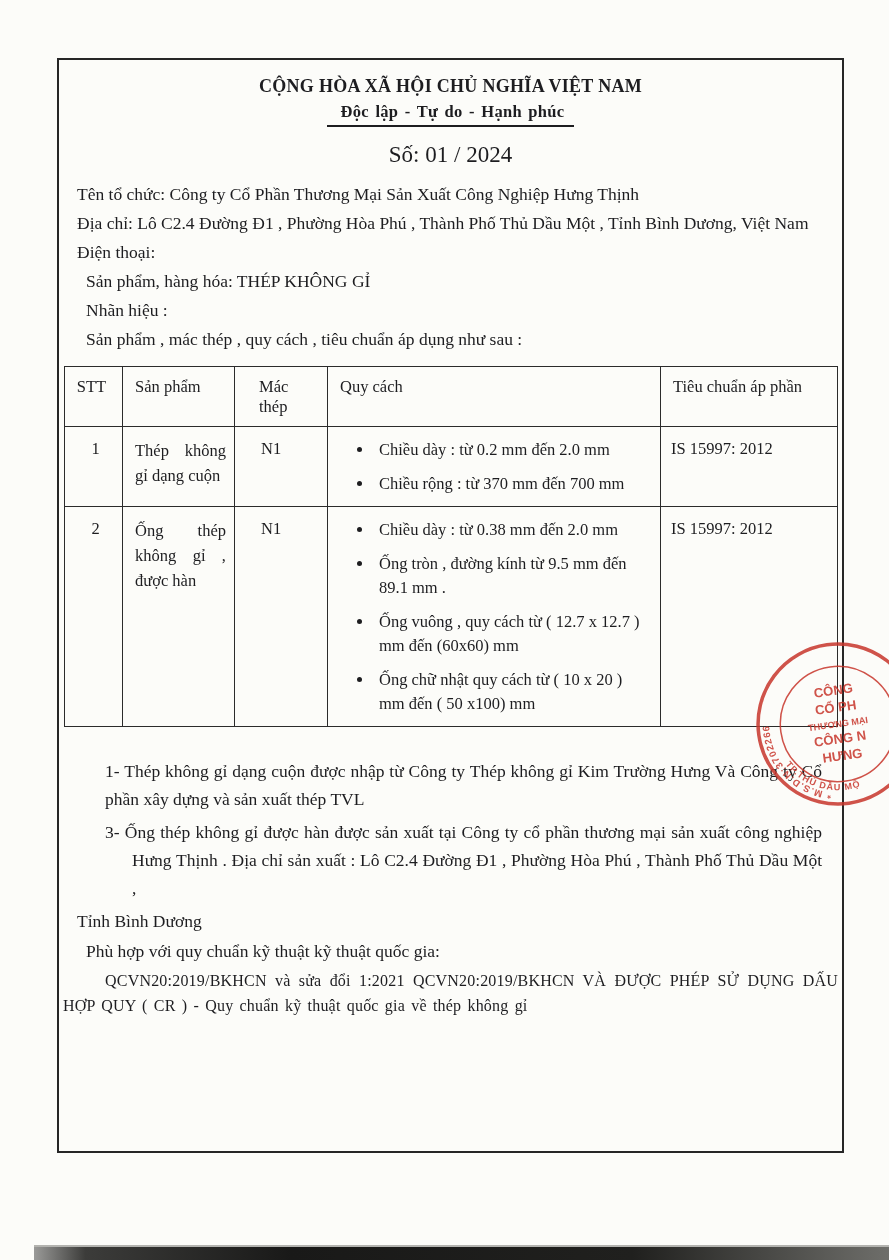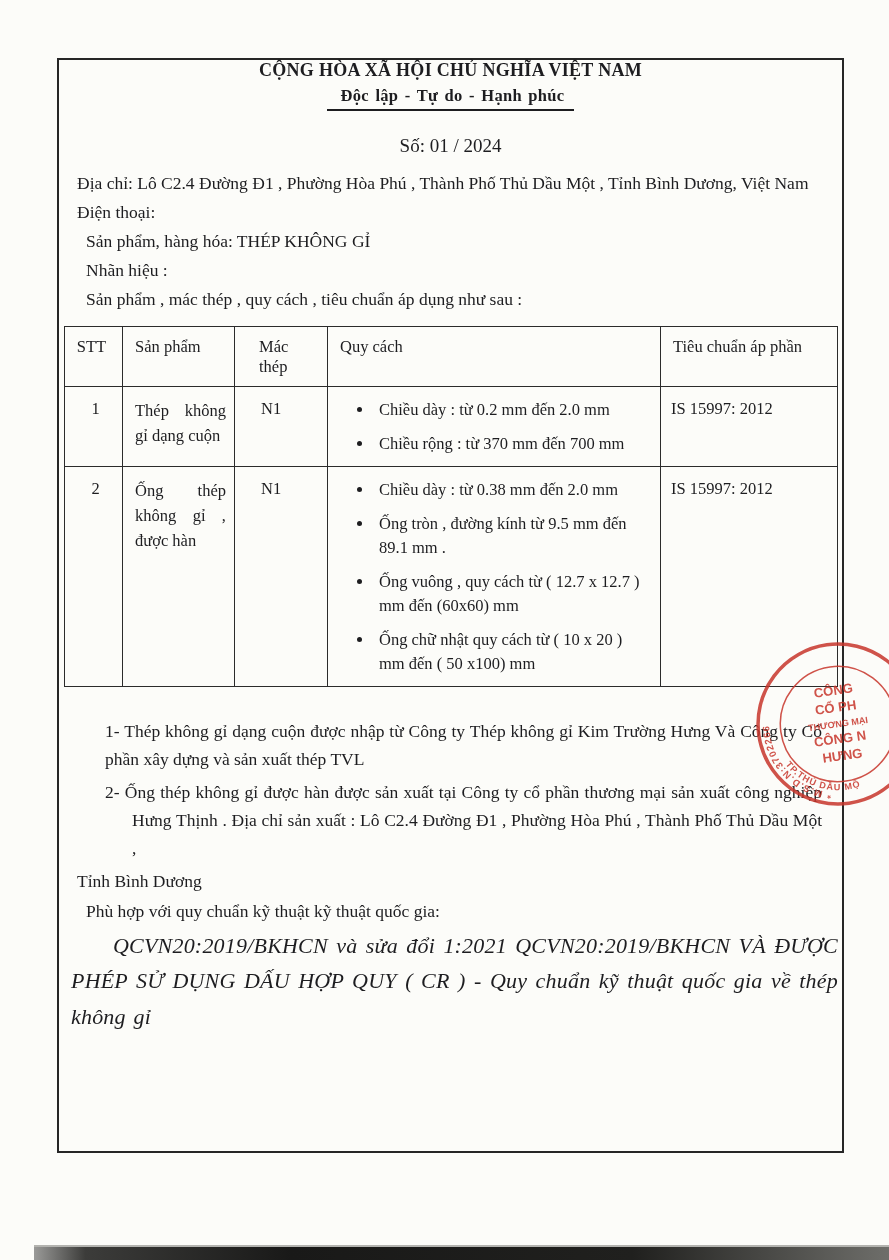--- a/index.html
+++ b/index.html
@@ -1,26 +1,26 @@
 <!DOCTYPE html>
 <html><head>
 <meta charset="utf-8">
 <style>
   * { margin:0; padding:0; box-sizing:border-box; }
   html,body { width:889px; height:1260px; }
   body { font-family:"Liberation Serif","DejaVu Serif",serif; background:#ffffff; }
   .page { position:relative; width:889px; height:1260px; background:#fcfcf9; overflow:hidden; color:#1d1d20; }
   .frame { position:absolute; left:57px; top:58px; width:787px; height:1095px; border:2px solid #262626; background:transparent; }
 
-  .country { text-align:center; font-weight:bold; font-size:18px; letter-spacing:.3px; }
+  .country { text-align:center; font-weight:bold; font-size:18px; letter-spacing:.3px; margin-top:16px; }
   .motto-wrap { text-align:center; margin-top:5px; }
   .motto { display:inline-block; font-weight:bold; font-size:16.5px; border-bottom:2px solid #1d1d20; padding:0 10px 3px 14px; letter-spacing:.3px; word-spacing:2px; }
 
   .doc-title { text-align:center; font-size:22px; font-weight:bold; letter-spacing:.6px; margin-top:25px; }
-  .doc-number { text-align:center; font-size:19px; margin-top:24px; }
+  .doc-number { text-align:center; font-size:23px; margin-top:15px; }
 
   .info-block { margin-top:12px; }
   .info { font-size:17.5px; line-height:1.66; margin:0 22px 0 18px; }
   .info.indent { margin-left:27px; }
   .product-bold { font-weight:normal; }
 
   .spec-table { border-collapse:collapse; width:calc(100% - 9px); margin:12px 4px 0 5px; font-size:16.5px; table-layout:fixed; }
   .spec-table th, .spec-table td { border:1.5px solid #2b2b2b; vertical-align:top; font-weight:normal; text-align:left; }
   .spec-table th { padding:10px 8px 9px 12px; }
   th.c-stt, td.c-stt { width:58px; text-align:center; padding-left:4px; }
@@ -33,21 +33,21 @@
   td.c-grade { padding:12px 4px 4px 26px; }
   td.c-std { padding:12px 6px 20px 10px; }
   ul.spec-list { list-style:disc; margin:11px 8px 6px 0; padding-left:46px; }
   ul.spec-list li { margin-bottom:10px; line-height:1.45; padding-left:5px; }
 
   .note { font-size:17.5px; line-height:1.6; margin:0 20px 5px 46px; text-align:justify; }
   .note-first { margin-top:30px; }
   .note.hanging { padding-left:27px; text-indent:-27px; }
   .province { font-size:17.5px; margin:3px 0 0 18px; line-height:1.6; }
   .conformity { font-size:17.5px; margin:2px 0 0 27px; line-height:1.6; }
-  .regulation { font-size:22px; margin:3px 4px 0 12px; text-align:justify; text-indent:42px; line-height:1.62; letter-spacing:.2px; word-spacing:2px;font-style:italic; }
+  .regulation { font-size:16px; margin:3px 4px 0 4px; text-align:justify; text-indent:42px; line-height:1.62; letter-spacing:.2px; word-spacing:2px; }
 
   .stamp { position:absolute; left:752px; top:638px; width:172px; height:172px; opacity:.85; transform:rotate(-8deg); z-index:5; pointer-events:none; }
   .stamp svg { width:100%; height:100%; }
 
   .scan-strip { position:absolute; left:34px; right:0; bottom:0; height:15px; z-index:6;
     border-top:2px solid #b3b3af;
     background:linear-gradient(90deg,#9a9a98 0%,#3c3c3a 6%,#191918 30%,#20201e 70%,#6e6e6a 100%); }
 </style>
 </head>
 <body>
@@ -58,20 +58,21 @@
     <div class="nat-header">
       <div class="country">CỘNG HÒA XÃ HỘI CHỦ NGHĨA VIỆT NAM</div>
       <div class="motto-wrap">
         <span class="motto">Độc lập - Tự do - Hạnh phúc</span>
       </div>
     </div>
 
     <div class="doc-number">Số: 01 / 2024</div>
 
     <div class="info-block">
+      <p class="info">Tên tổ chức: Công ty Cổ Phần Thương Mại Sản Xuất Công Nghiệp Hưng Thịnh</p>
       <p class="info">Địa chỉ: Lô C2.4 Đường Đ1 , Phường Hòa Phú , Thành Phố Thủ Dầu Một , Tỉnh Bình Dương, Việt Nam</p>
       <p class="info">Điện thoại:</p>
       <p class="info indent"><span>Sản phẩm, hàng hóa: </span><span class="product-bold">THÉP KHÔNG GỈ</span></p>
       <p class="info indent">Nhãn hiệu :</p>
       <p class="info indent">Sản phẩm , mác thép , quy cách , tiêu chuẩn áp dụng như sau :</p>
     </div>
 
     <table class="spec-table">
       <thead>
         <tr>
@@ -106,21 +107,21 @@
               <li>Ống vuông , quy cách từ ( 12.7 x 12.7 ) mm đến (60x60) mm</li>
               <li>Ống chữ nhật quy cách từ ( 10 x 20 ) mm đến ( 50 x100) mm</li>
             </ul>
           </td>
           <td class="c-std">IS 15997: 2012</td>
         </tr>
       </tbody>
     </table>
 
     <p class="note note-first">1- Thép không gỉ dạng cuộn được nhập từ Công ty Thép không gỉ Kim Trường Hưng Và Công ty Cổ phần xây dựng và sản xuất thép TVL</p>
-    <p class="note hanging">2- Ống thép không gỉ được hàn được sản xuất tại Công ty cổ phần thương mại sản xuất công nghiệp Hưng Thịnh . Địa chỉ sản xuất : Lô C2.4 Đường Đ1 , Phường Hòa Phú , Thành Phố Thủ Dầu Một ,</p>
+    <p class="note hanging">3- Ống thép không gỉ được hàn được sản xuất tại Công ty cổ phần thương mại sản xuất công nghiệp Hưng Thịnh . Địa chỉ sản xuất : Lô C2.4 Đường Đ1 , Phường Hòa Phú , Thành Phố Thủ Dầu Một ,</p>
     <p class="province">Tỉnh Bình Dương</p>
     <p class="conformity">Phù hợp với quy chuẩn kỹ thuật kỹ thuật quốc gia:</p>
     <p class="regulation">QCVN20:2019/BKHCN và sửa đổi 1:2021 QCVN20:2019/BKHCN VÀ ĐƯỢC PHÉP SỬ DỤNG DẤU HỢP QUY ( CR ) - Quy chuẩn kỹ thuật quốc gia về thép không gỉ</p>
   </div>
 
   <div class="stamp">
     <svg viewBox="0 0 170 170">
       <g fill="none" stroke="#c8362c">
         <circle cx="85" cy="85" r="79" stroke-width="3.5"></circle>
         <circle cx="85" cy="85" r="57" stroke-width="1.5"></circle>

